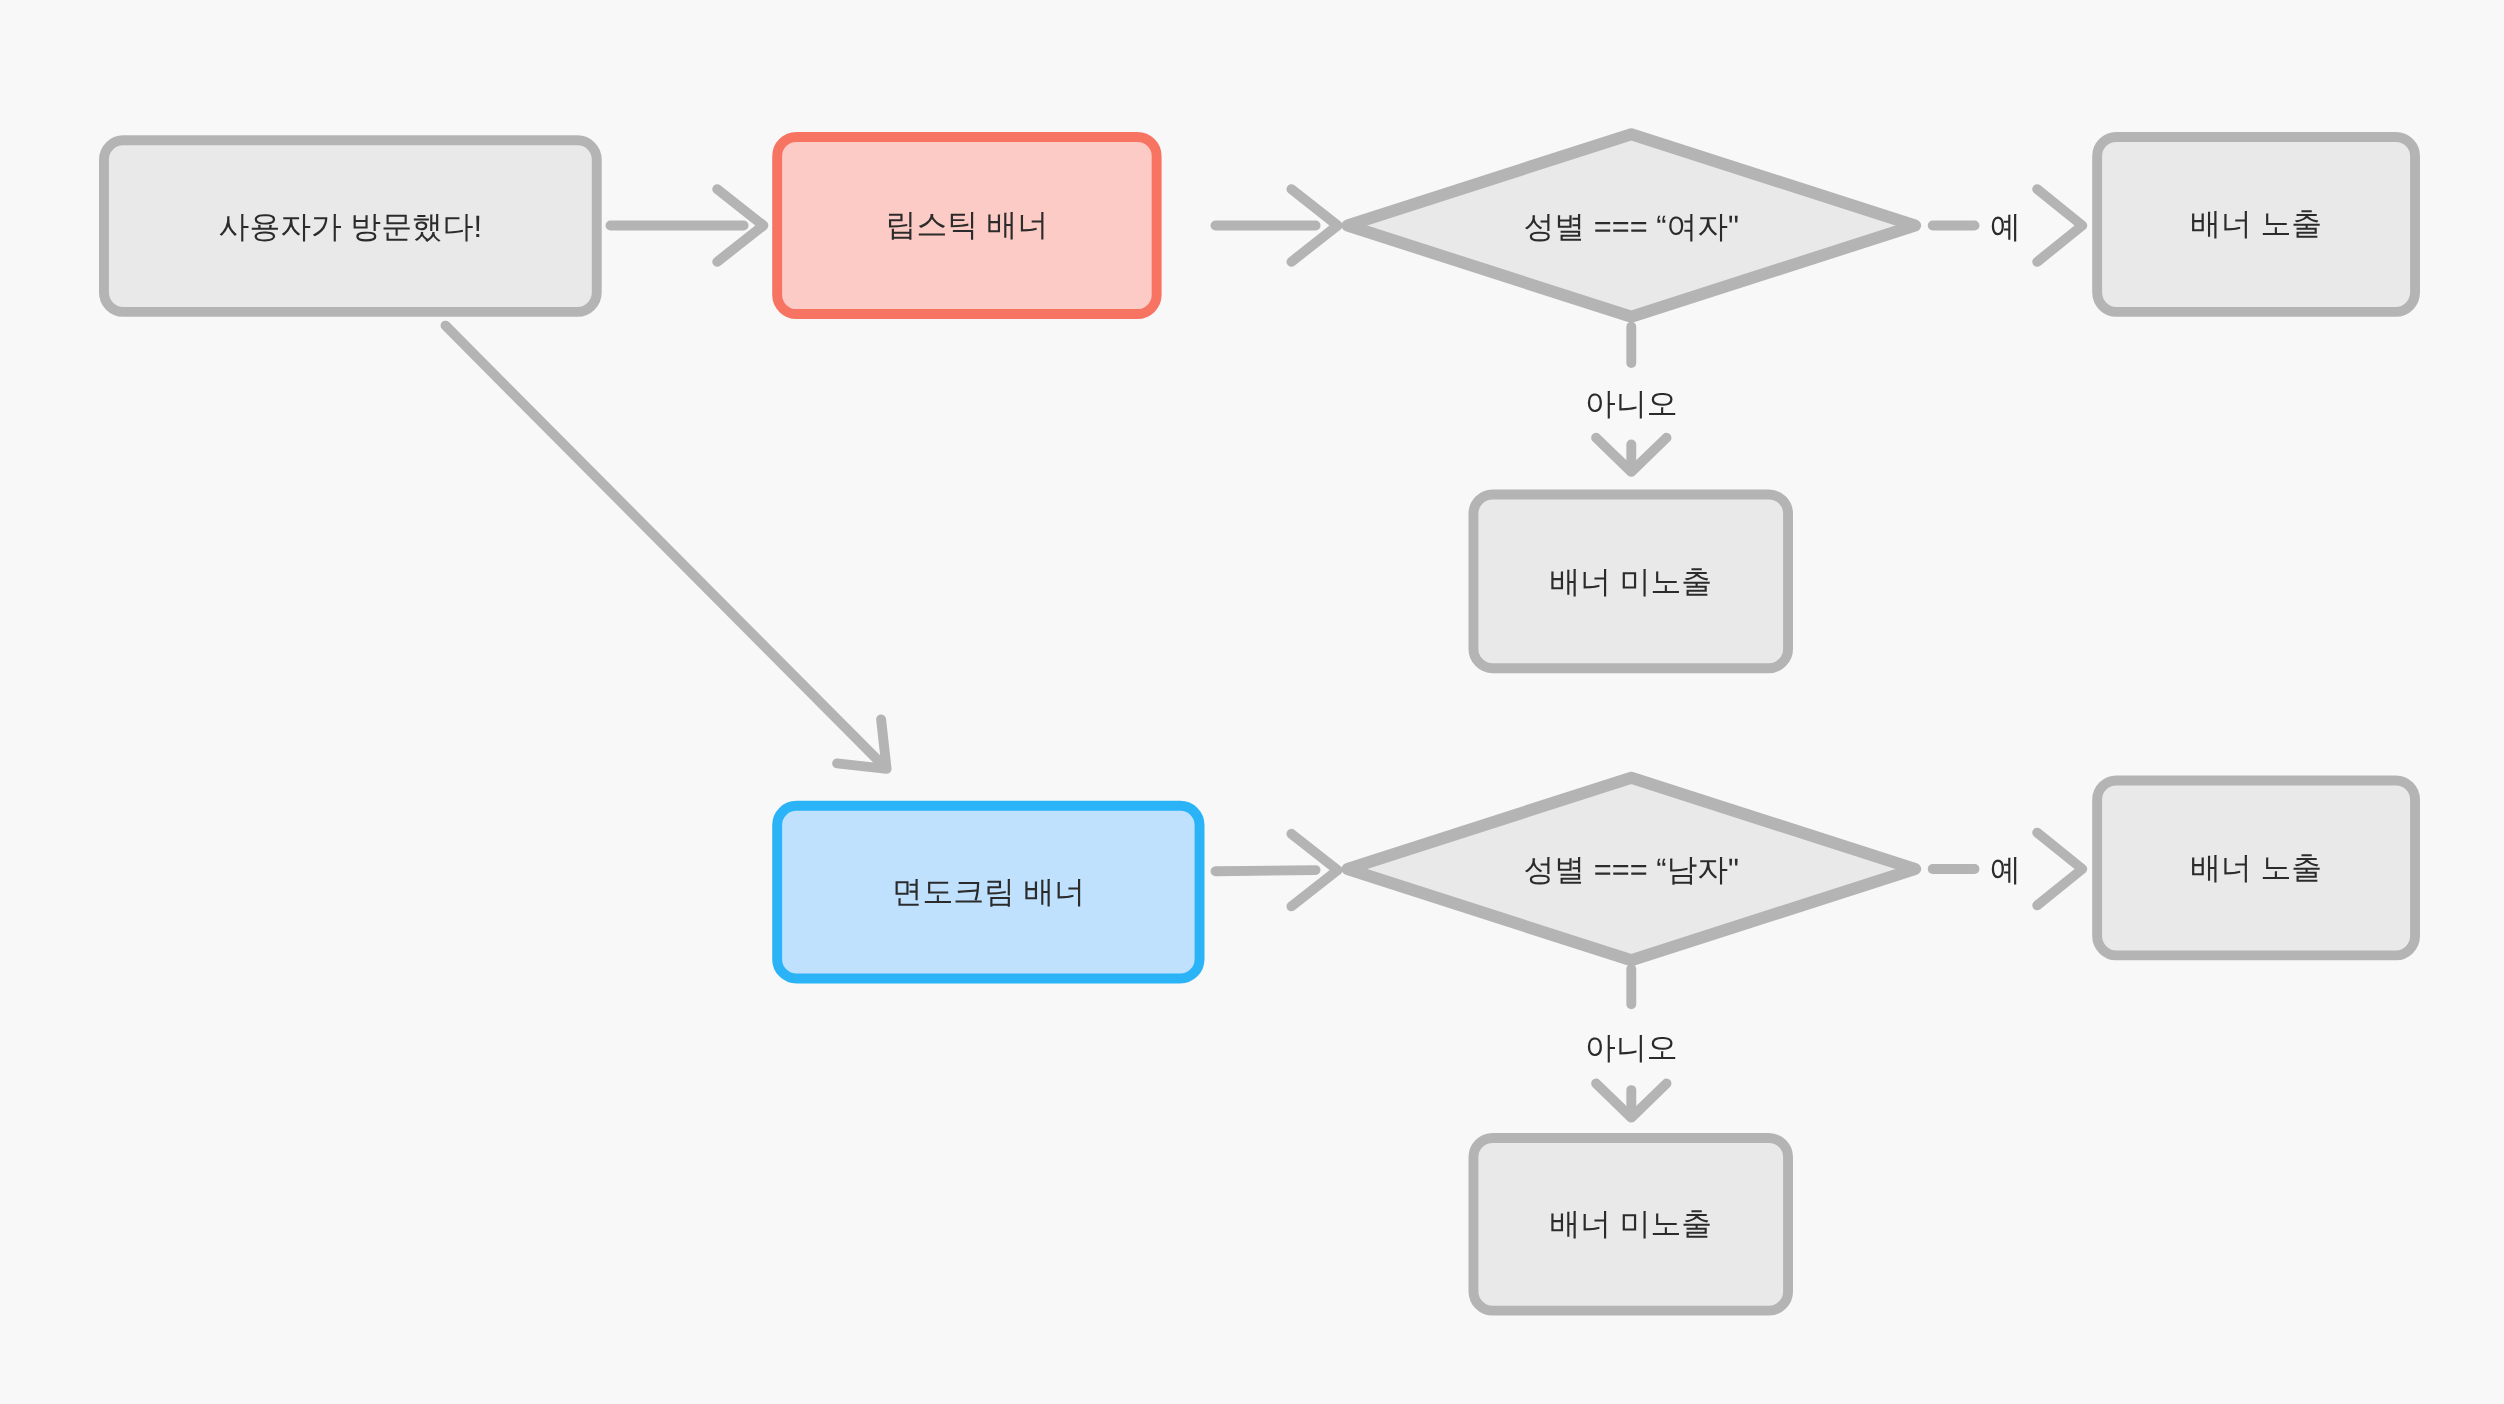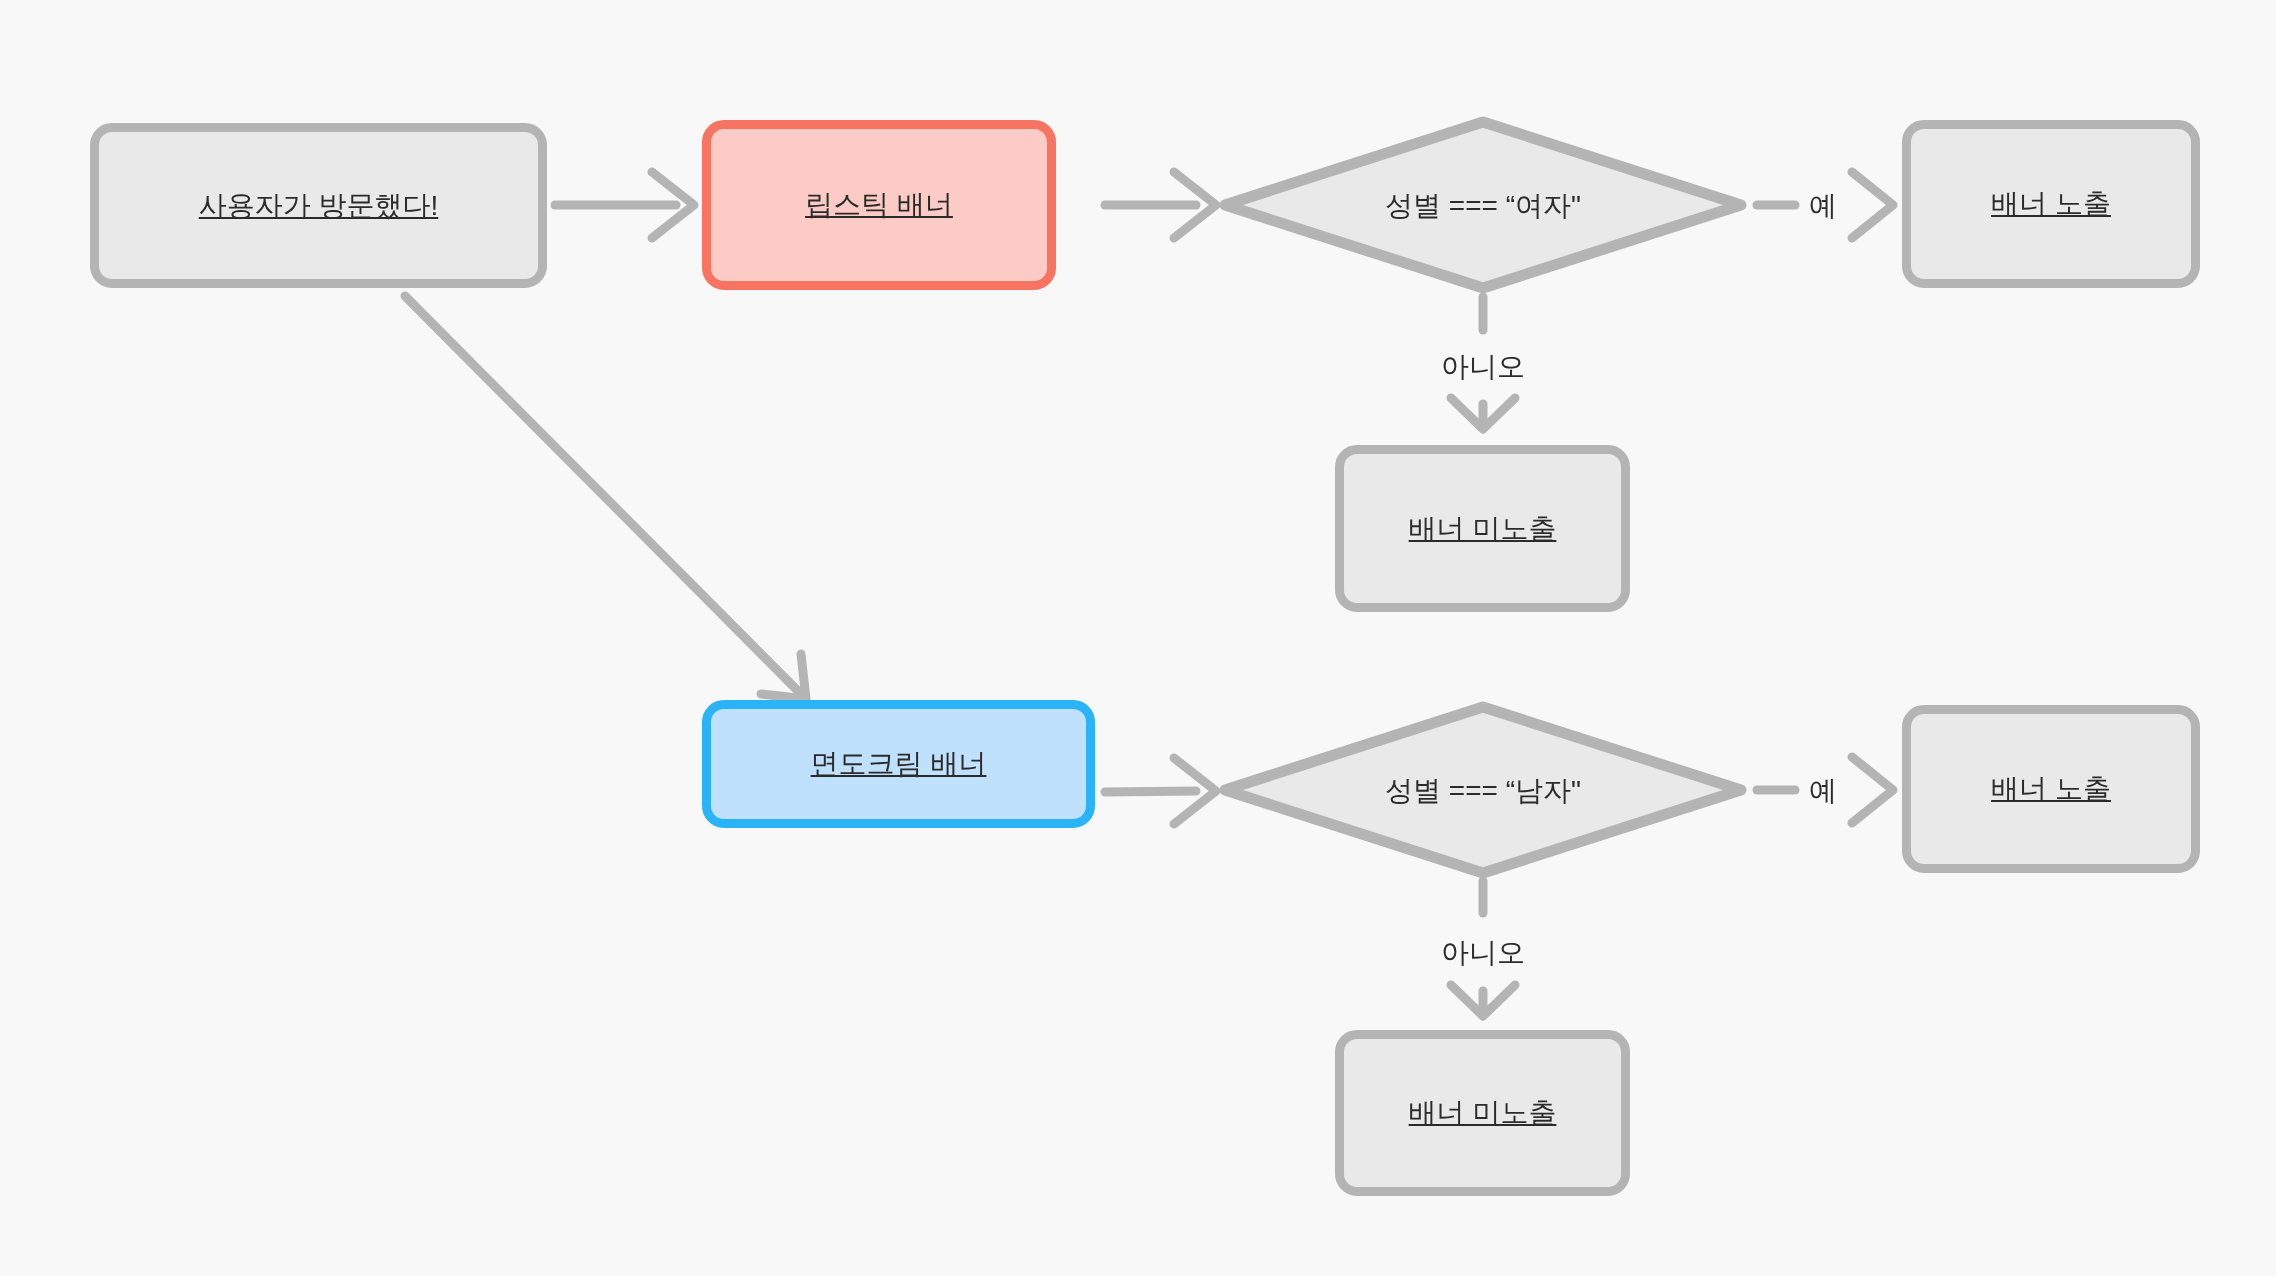--- a/index.html
+++ b/index.html
@@ -4,21 +4,21 @@
 <style>
   html,body{margin:0;padding:0;}
   body{background:var(--bg,#f8f8f8);font-family:"Liberation Sans","DejaVu Sans",sans-serif;}
   .canvas{position:relative;width:2276px;height:1276px;overflow:hidden;background:var(--bg,#f8f8f8);}
   .edges{position:absolute;left:0;top:0;}
   .edge{stroke:var(--stroke-gray,#b4b4b4);stroke-width:9;fill:none;stroke-linecap:round;stroke-linejoin:round;}
   .diamond{fill:var(--node-fill-gray,#e9e9e9);stroke:var(--stroke-gray,#b4b4b4);stroke-width:11;stroke-linejoin:round;}
   .node{position:absolute;display:flex;align-items:center;justify-content:center;
         box-sizing:border-box;border:9px solid var(--stroke-gray,#b4b4b4);
         background:var(--node-fill-gray,#e9e9e9);border-radius:22px;
-        font-size:28px;color:var(--text,#2b2b2b);text-decoration:underline;}
+        font-size:28px;color:var(--text,#2b2b2b);}
   .node.red{border-color:var(--accent-red,#f87462);background:var(--accent-red-fill,#fccbc5);}
   .node.blue{border-color:var(--accent-blue,#2bb3f8);background:var(--accent-blue-fill,#bfe1fd);}
   .node span{white-space:nowrap;}
   .floating-label{position:absolute;transform:translate(-50%,-50%);font-size:28px;
         color:var(--text,#2b2b2b);white-space:nowrap;text-align:center;}
 </style>
 </head>
 <body>
 
 <div class="canvas">
@@ -80,21 +80,21 @@
   </div>
 
   <div class="node" style="left:1902px;top:120px;width:298px;height:168px;">
     <span>배너 노출</span>
   </div>
 
   <div class="node" style="left:1335px;top:445px;width:295px;height:167px;">
     <span>배너 미노출</span>
   </div>
 
-  <div class="node blue" style="left:702px;top:700px;width:393px;height:128px;">
+  <div class="node blue" style="left:702px;top:728px;width:393px;height:166px;">
     <span>면도크림 배너</span>
   </div>
 
   <div class="node" style="left:1902px;top:705px;width:298px;height:168px;">
     <span>배너 노출</span>
   </div>
 
   <div class="node" style="left:1335px;top:1030px;width:295px;height:166px;">
     <span>배너 미노출</span>
   </div>

